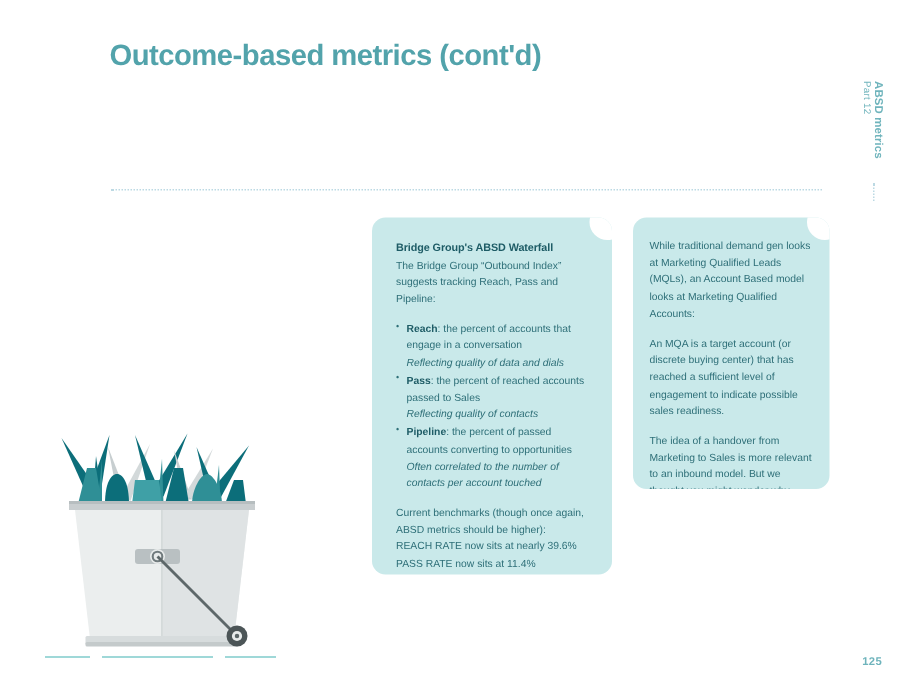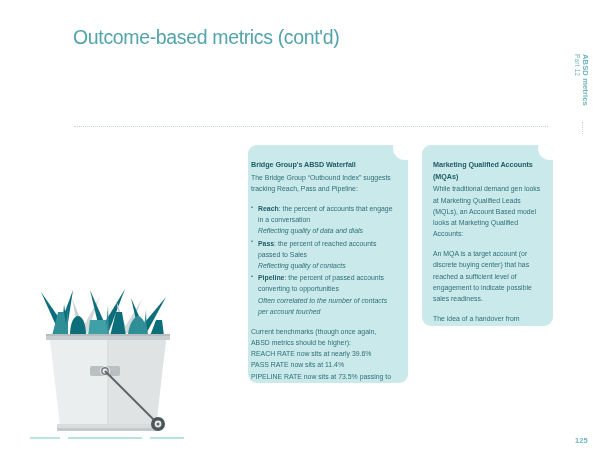--- a/index.html
+++ b/index.html
@@ -15,21 +15,21 @@
     font-family: "Liberation Sans", sans-serif;
     -webkit-font-smoothing: antialiased;
   }
 
   
   #page-title {
     position: absolute;
     left: 73px;
     top: 26px;
     font-size: 19.5px;
-    font-weight: 400;
+    font-weight: 700;
     letter-spacing: -0.35px;
     color: #52a3ab;
     white-space: nowrap;
   }
 
   
   #divider {
     position: absolute;
     left: 74px;
     top: 126px;
@@ -110,21 +110,21 @@
     height: 238px;
   }
   #panel-mqa {
     left: 422px;
     top: 145px;
     width: 131px;
     height: 181px;
   }
   .panel .inner {
     position: relative;
-    padding: 14px 12px 10px 3px;
+    padding: 14px 12px 10px 16px;
     color: #2e6f78;
     font-size: 6.9px;
     line-height: 1.62;
   }
   #panel-mqa .inner { padding: 14px 10px 10px 11px; }
 
   .panel h3 {
     margin: 0 0 1px 0;
     font-size: 7.2px;
     font-weight: 700;
@@ -210,21 +210,20 @@
     <p class="gap">Current benchmarks (though once again, ABSD metrics should be higher):</p>
     <p>REACH RATE now sits at nearly 39.6%</p>
     <p>PASS RATE now sits at 11.4%</p>
     <p>PIPELINE RATE now sits at 73.5% passing to Sales.</p>
   </div>
 </div>
 
 <div class="panel" id="panel-mqa">
   <div class="notch"></div>
   <div class="inner">
-    <h3>Marketing Qualified Accounts (MQAs)</h3>
     <p>While traditional demand gen looks at Marketing Qualified Leads (MQLs), an Account Based model looks at Marketing Qualified Accounts:</p>
     <p class="gap">An MQA is a target account (or discrete buying center) that has reached a sufficient level of engagement to indicate possible sales readiness.</p>
     <p class="gap">The idea of a handover from Marketing to Sales is more relevant to an inbound model. But we thought you might wonder why you're not seeing MQLs in this Metrics section!</p>
   </div>
 </div>
 
 <div id="illustration">
   <svg width="166" height="172" viewBox="0 0 166 172" xmlns="http://www.w3.org/2000/svg">
 
     <g>

